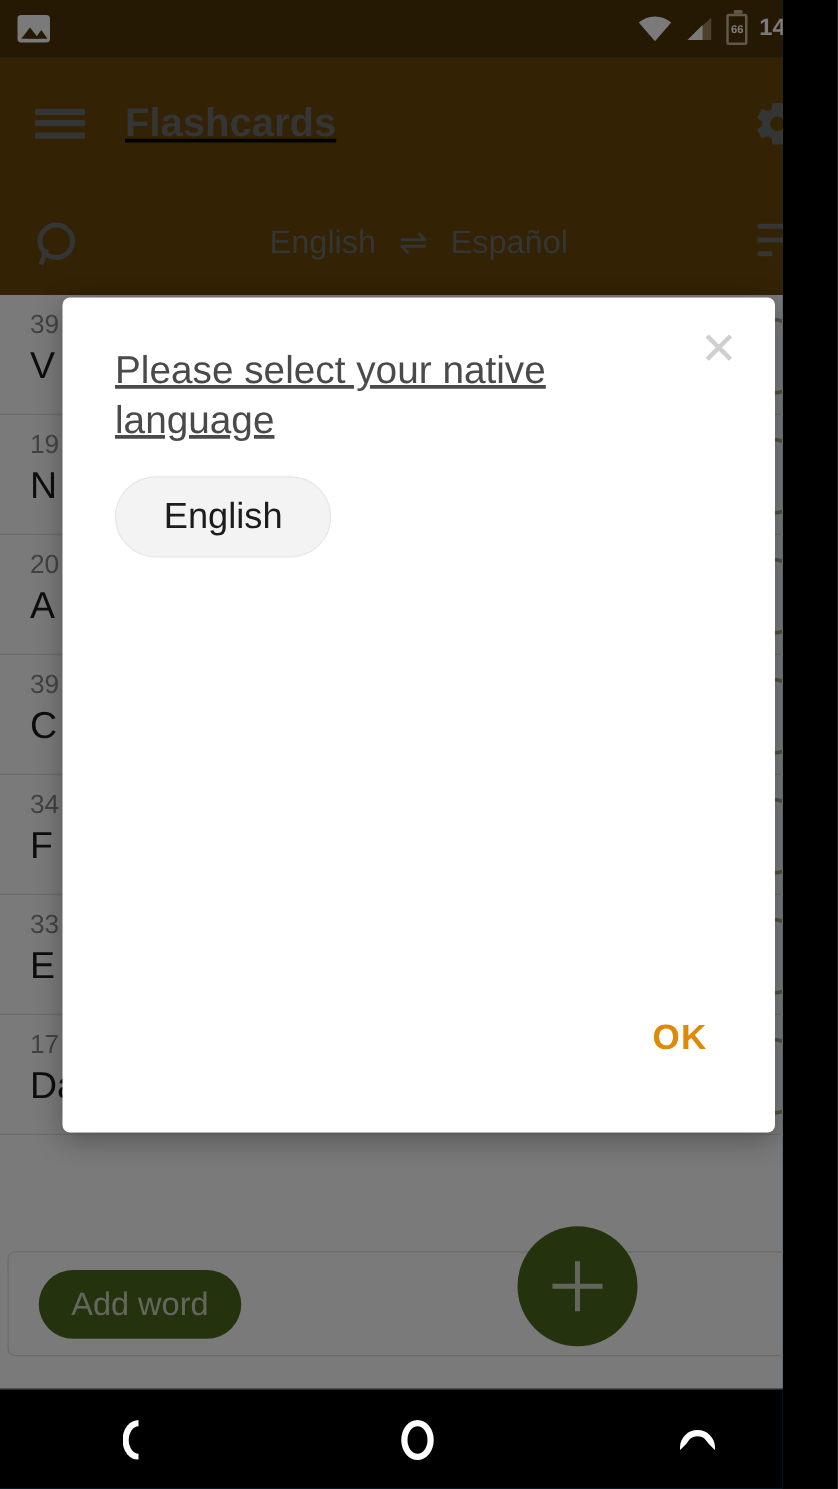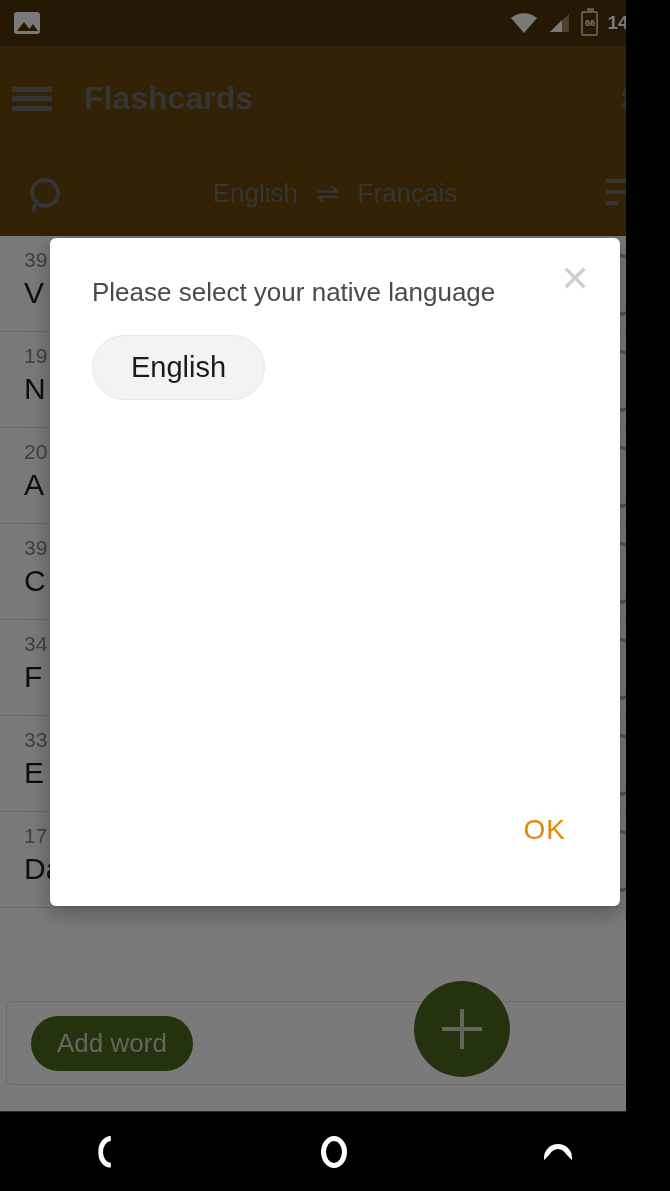--- a/index.html
+++ b/index.html
@@ -55,21 +55,21 @@
   }
   .battery-num { font-size: 9px; color: #fff; font-weight: bold; line-height: 1; }
 
   
   .toolbar {
     position: absolute; top: 46px; left: 0;
     width: 670px; height: 190px;
     background: #6b4708;
   }
   .toolbar-row1 {
-    height: 105px; display: flex; align-items: center; padding: 0 12px;
+    height: 105px; display: flex; align-items: center; padding: 0 28px; text-decoration: underline;
   }
   .hamburger { width: 40px; height: 30px; display: flex; flex-direction: column;
     justify-content: space-between; padding: 3px 0; cursor: pointer; }
   .hamburger span { display: block; height: 5px; background: #6e6f70; border-radius: 1px; }
   .app-title {
     color: #6e6f70; font-size: 32px; font-weight: bold; margin-left: 32px;
   }
   .gear { margin-left: auto; width: 40px; height: 40px; position: relative; cursor: pointer; }
   .toolbar-row2 {
     height: 85px; display: flex; align-items: center; padding: 0 24px;
@@ -173,36 +173,37 @@
   .dlg-close {
     position: absolute; right: 22px; top: 18px;
     width: 46px; height: 46px; cursor: pointer;
     display: flex; align-items: center; justify-content: center;
     color: #cfcfcf; font-size: 36px; line-height: 1;
   }
   .dlg-title {
     margin-top: 64px; font-size: 30px; font-weight: bold; color: #474747;
   }
   .dlg-q {
-    margin-top: 38px; font-size: 26px; color: #4a4a4a; line-height: 1.28;
+    margin-top: 38px; font-size: 31px; color: #4a4a4a; line-height: 1.28;
     max-width: 470px;
+    text-decoration: underline;
   }
   .chip {
     margin-top: 26px;
     display: inline-block;
     background: #f3f3f3; border: 1px solid #e6e6e6; border-radius: 36px;
     padding: 15px 38px; font-size: 29px; color: #1c1c1c; cursor: pointer;
   }
   .dlg-q2 { margin-top: 60px; }
   .dlg-actions {
     position: absolute; right: 44px; bottom: 54px;
   }
   .ok-btn {
     background: none; border: none; cursor: pointer;
-    color: #df8908; font-size: 28px; font-weight: normal; letter-spacing: 1px;
+    color: #df8908; font-size: 28px; font-weight: bold; letter-spacing: 1px;
     padding: 6px 10px;
   }
 
   
   .navbar {
     position: absolute; left: 0; bottom: 0;
     width: 670px; height: 80px; background: #000;
     display: flex; align-items: center; justify-content: space-around;
     z-index: 30;
     border-top: 1px solid #2a2a2a;
@@ -259,21 +260,21 @@
         <svg width="40" height="40" viewBox="0 0 24 24">
           <path fill="#6e6f70" d="M19.43 12.98c.04-.32.07-.64.07-.98s-.03-.66-.07-.98l2.11-1.65c.19-.15.24-.42.12-.64l-2-3.46c-.12-.22-.39-.3-.61-.22l-2.49 1c-.52-.4-1.08-.73-1.69-.98l-.38-2.65C14.46 2.18 14.25 2 14 2h-4c-.25 0-.46.18-.49.42l-.38 2.65c-.61.25-1.17.59-1.69.98l-2.49-1c-.23-.09-.49 0-.61.22l-2 3.46c-.13.22-.07.49.12.64l2.11 1.65c-.04.32-.07.65-.07.98s.03.66.07.98l-2.11 1.65c-.19.15-.24.42-.12.64l2 3.46c.12.22.39.3.61.22l2.49-1c.52.4 1.08.73 1.69.98l.38 2.65c.03.24.24.42.49.42h4c.25 0 .46-.18.49-.42l.38-2.65c.61-.25 1.17-.59 1.69-.98l2.49 1c.23.09.49 0 .61-.22l2-3.46c.12-.22.07-.49-.12-.64l-2.11-1.65zM12 15.5c-1.93 0-3.5-1.57-3.5-3.5s1.57-3.5 3.5-3.5 3.5 1.57 3.5 3.5-1.57 3.5-3.5 3.5z"></path>
         </svg>
       </div>
     </div>
     <div class="toolbar-row2">
       <div class="search-icon"></div>
       <div class="lang-pair">
         <span>English</span>
         <span class="swap-arrows">⇌</span>
-        <span>Français</span>
+        <span>Español</span>
       </div>
       <div class="sort-icon">
         <i></i>
           <i></i>
           <i></i>
       </div>
     </div>
   </div>
 
   <div class="list">

